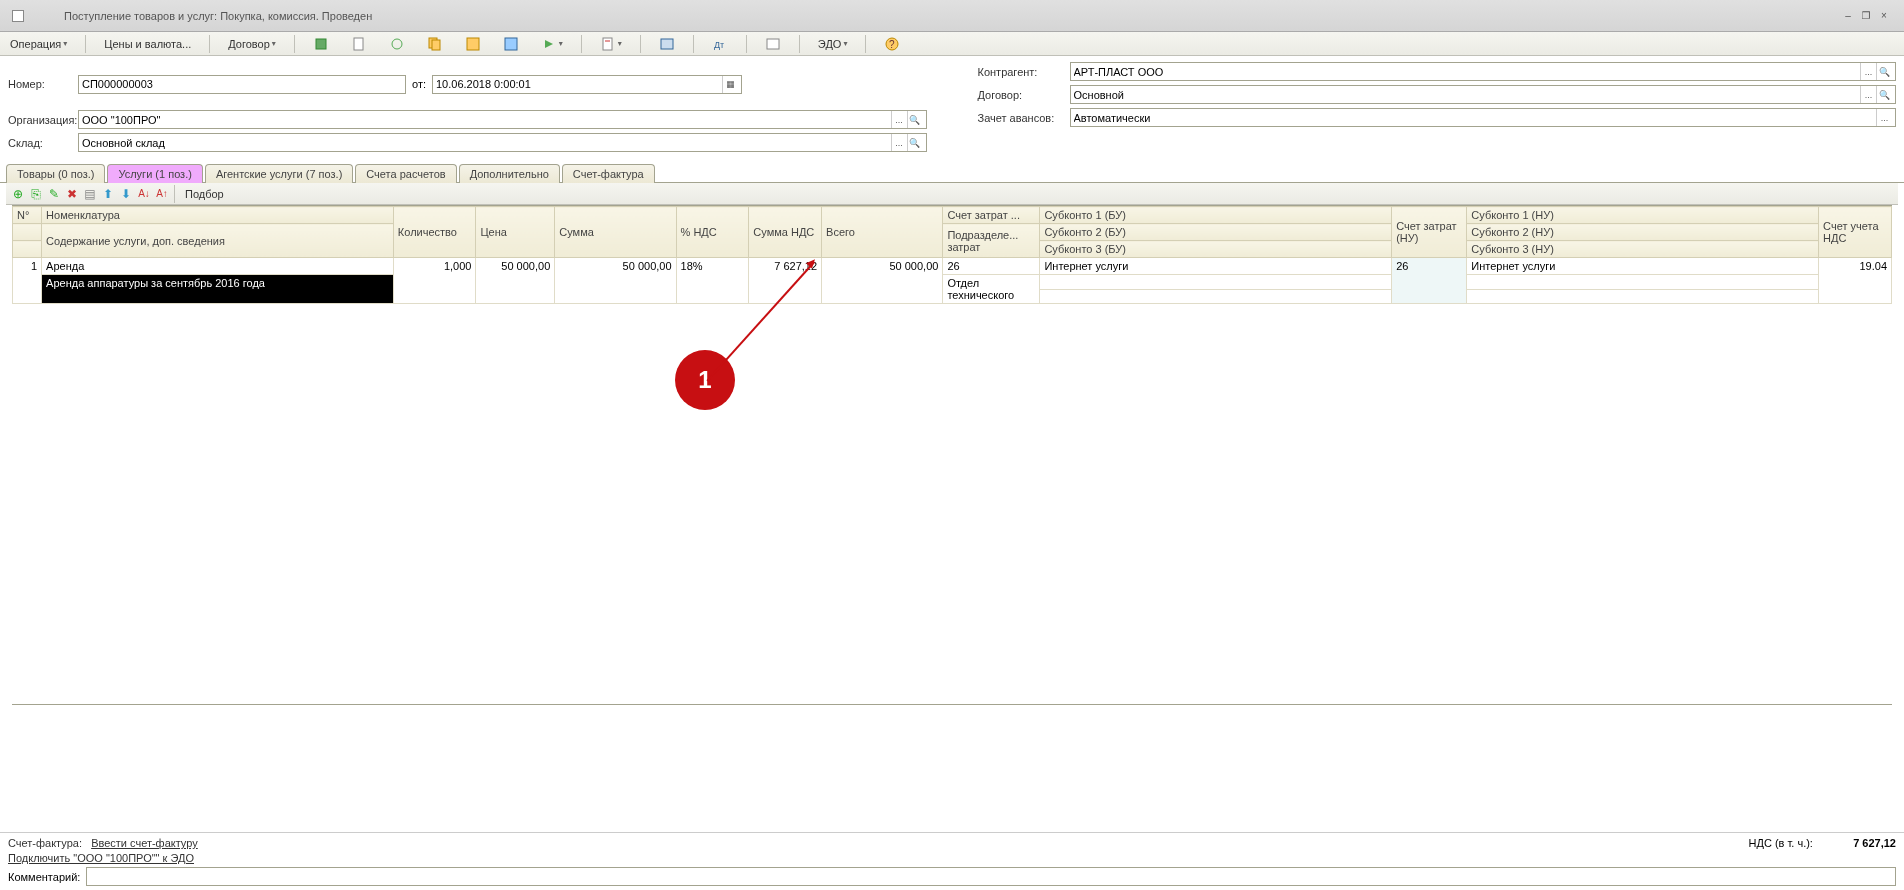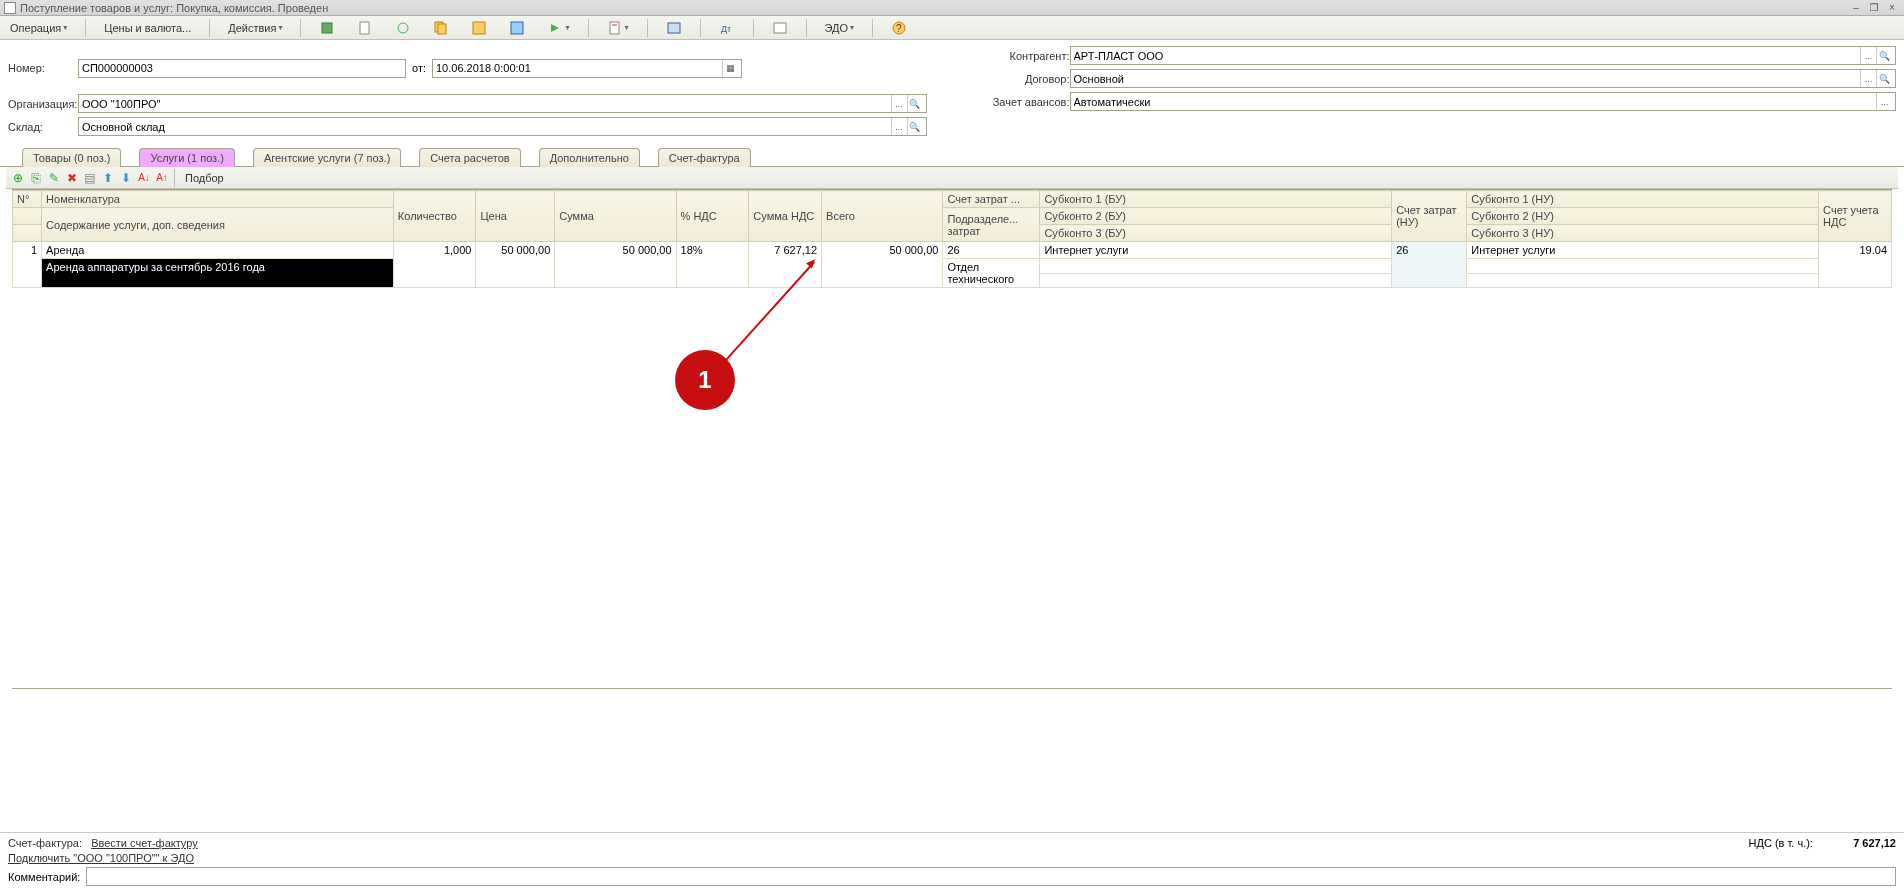--- a/index.html
+++ b/index.html
@@ -1,36 +1,36 @@
 <!DOCTYPE html>
 <html><head>
 <meta charset="utf-8">
 <style>
 * { box-sizing: border-box; margin: 0; padding: 0; }
 body { font-family: Arial, sans-serif; font-size: 11px; background: #fff; color: #000; overflow: hidden; }
-.titlebar { background: linear-gradient(#e0e0e0,#d5d5d5); height: 16px; display: flex; align-items: center; padding: 0 4px; border-bottom: 1px solid #aaa; }
+.titlebar { background: linear-gradient(#e0e0e0,#d5d5d5); height: 32px; display: flex; align-items: center; padding: 0 12px; border-bottom: 1px solid #aaa; gap: 36px; }
 .titlebar .icon-box { width: 12px; height: 12px; border: 1px solid #888; background: #fff; margin-right: 4px; }
 .titlebar .title { color: #555; flex: 1; }
 .titlebar .winbtns { display: flex; gap: 2px; }
 .titlebar .winbtn { width: 16px; height: 14px; text-align: center; color: #555; cursor: pointer; font-size: 10px; line-height: 14px; }
 .toolbar { background: linear-gradient(#f5f5f0,#ebebe4); height: 24px; display: flex; align-items: center; padding: 0 4px; border-bottom: 1px solid #c0c0b8; gap: 10px; }
 .tbtn { padding: 2px 6px; color: #333; cursor: pointer; border-radius: 2px; display: flex; align-items: center; gap: 2px; }
 .tsep { width: 1px; height: 18px; background: #c0c0b8; margin: 0 2px; }
 .caret { font-size: 8px; color: #666; }
 .form-area { padding: 6px 8px; display: flex; gap: 51px; }
 .form-col { flex: 1; }
 .form-row { display: flex; align-items: center; margin-bottom: 4px; }
 .form-label { width: 70px; color: #333; }
-.form-label-r { width: 92px; color: #333; text-align: right; }
+.form-label-r { width: 92px; color: #333; }
 .form-input { flex: 1; height: 19px; border: 1px solid #a3a38f; background: #fff; padding: 0 3px; display: flex; align-items: center; position: relative; }
 .form-input-text { flex: 1; overflow: hidden; white-space: nowrap; }
 .input-btn { width: 16px; height: 17px; border-left: 1px solid #ccc; display: flex; align-items: center; justify-content: center; font-size: 9px; cursor: pointer; color: #555; }
 .from-lbl { margin: 16px 6px; }
 .tabs { display: flex; background: #fff; border-bottom: 1px solid #a3a38f; padding: 0 6px; position: relative; top: 1px; }
-.tab { padding: 3px 10px; background: linear-gradient(#f5f3e8,#ece8d4); border: 1px solid #a3a38f; border-bottom: none; border-radius: 4px 4px 0 0; margin-right: 2px; cursor: pointer; color: #444; position: relative; top: 1px; margin-left: 16px; }
+.tab { padding: 3px 10px; background: linear-gradient(#f5f3e8,#ece8d4); border: 1px solid #a3a38f; border-bottom: none; border-radius: 4px 4px 0 0; margin-right: 2px; cursor: pointer; color: #444; position: relative; top: 1px; }
 .tab.active { background: #f0abfc; font-weight: normal; top: 1px; z-index: 2; }
 .gridbar { background: linear-gradient(#f5f5f0,#ebebe4); height: 22px; display: flex; align-items: center; padding: 0 4px; border-bottom: 1px solid #c0c0b8; gap: 2px; }
 .gicon { width: 16px; height: 16px; display: inline-flex; align-items: center; justify-content: center; cursor: pointer; font-size: 12px; }
 .grid-wrapper { border: 1px solid #a3a38f; margin: 0 6px; height: 500px; overflow: hidden; background: #fff; position: relative; }
 table.grid { border-collapse: collapse; width: 100%; }
 .grid th { background: linear-gradient(#f8f5e6,#f0ecd6); border: 1px solid #d4cfb4; padding: 2px 4px; font-weight: normal; text-align: left; color: #444; font-size: 11px; }
 .grid td { border: 1px solid #e0dcc8; padding: 2px 4px; font-size: 11px; vertical-align: top; }
 .grid .num { text-align: right; }
 .nomen-sub { background: #f0ecd6; margin-top: 24px; }
 .row-selected { background: #000000; color: #fff; }
@@ -66,21 +66,21 @@
   <div class="tbtn">
       <span>Операция</span>
       <span class="caret">▾</span>
     </div>
   <div class="tsep"></div>
   <div class="tbtn">
       <span>Цены и валюта...</span>
     </div>
   <div class="tsep"></div>
   <div class="tbtn">
-      <span>Действия</span>
+      <span>Договор</span>
       <span class="caret">▾</span>
     </div>
   <div class="tsep"></div>
   <div class="tbtn">
       <svg class="ic">
         <rect x="3" y="3" width="10" height="10" fill="#6a6" stroke="#383"></rect>
       </svg>
     </div>
   <div class="tbtn">
       <svg class="ic">

